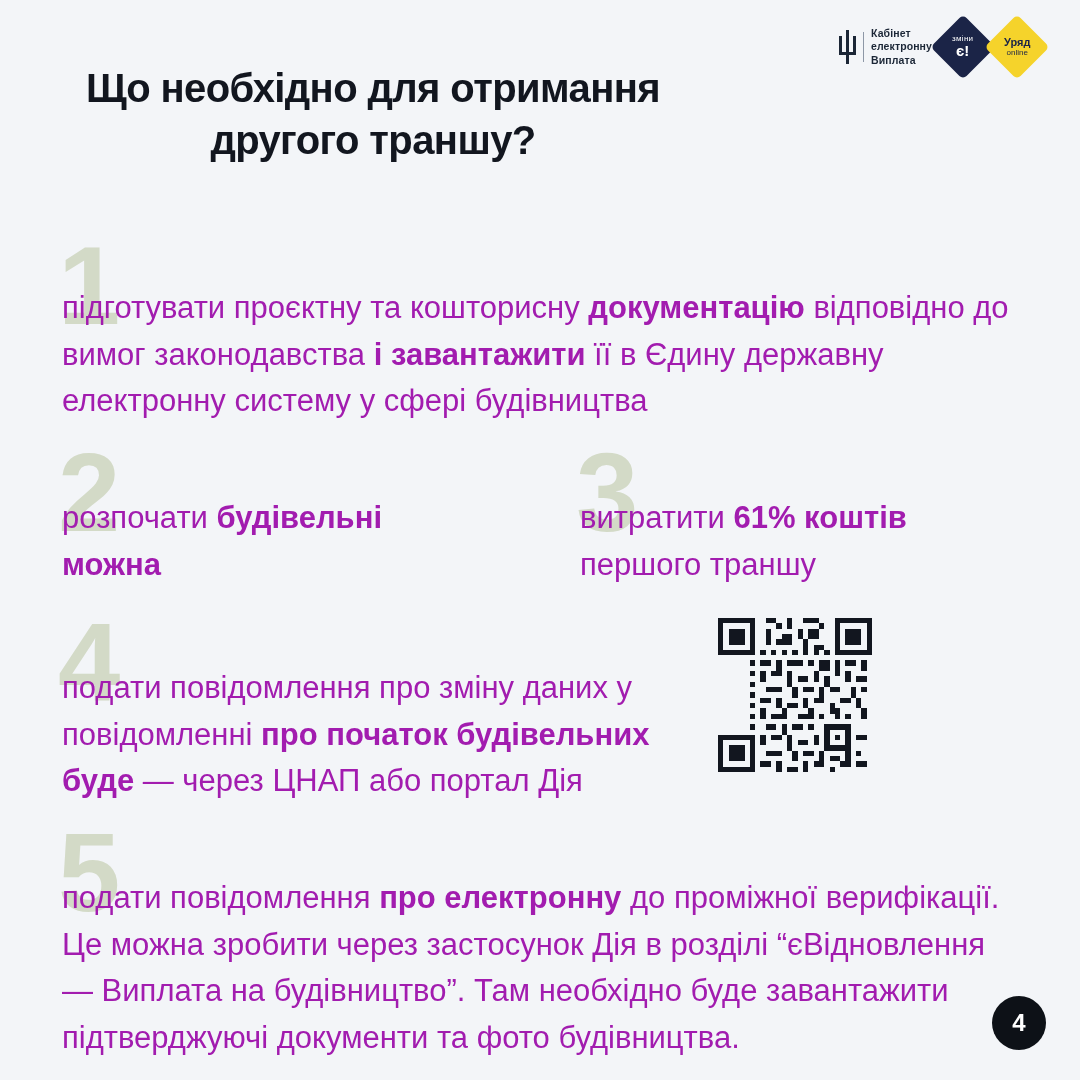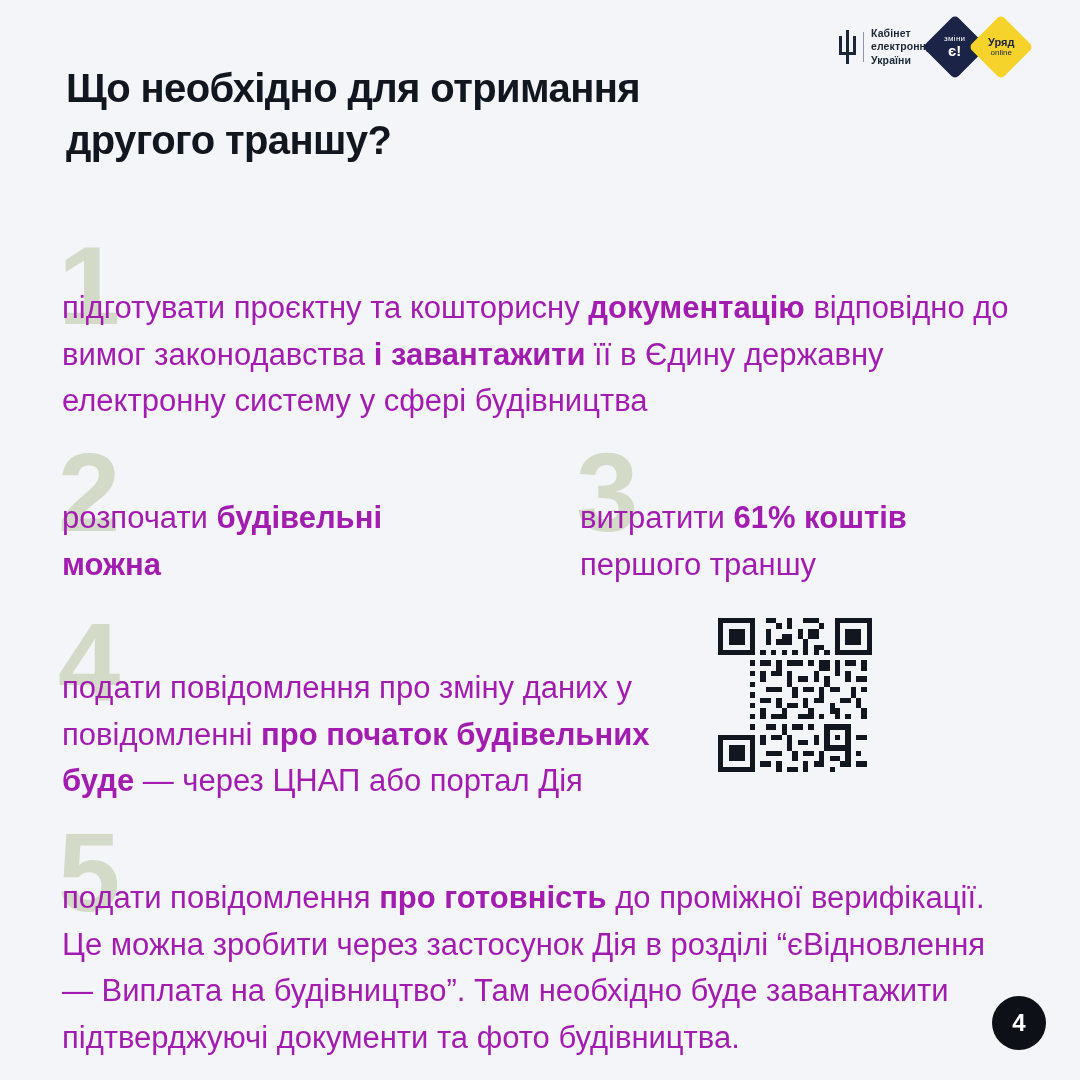--- a/index.html
+++ b/index.html
@@ -20,40 +20,42 @@
   .page {
     position: absolute;
     inset: 0;
     background: #f3f5f8;
   }
 
   
   .header {
     position: absolute;
     top: 62px;
-    left: 66px;
+    left: 53px;
     right: 40px;
     height: 130px;
+    text-align: center;
   }
 
   .title {
     font-size: 40px;
     font-weight: bold;
     line-height: 1.30;
     letter-spacing: -0.6px;
     color: #12161f;
     max-width: 640px;
   }
 
   .logos {
     position: absolute;
     top: 24px;
-    right: 56px;
-    display: flex;
-    align-items: center;
+    right: 40px;
+    display: flex;
+    align-items: center;
+    gap: 8px;
   }
 
   .logo-cmu {
     display: flex;
     align-items: center;
     gap: 7px;
   }
 
   .trident {
     width: 17px;
@@ -209,21 +211,21 @@
       <div class="trident">
         <div class="t-left"></div>
         <div class="t-mid"></div>
         <div class="t-right"></div>
         <div class="t-bar"></div>
       </div>
       <div class="cmu-divider"></div>
       <div class="cmu-text">
         <div>Кабінет</div>
         <div>електронну</div>
-        <div>України</div>
+        <div>Виплата</div>
       </div>
     </div>
 
     <div class="logo-zmin">
       <div class="inner">
         <div class="zl-1">зміни</div>
         <div class="zl-2">є!</div>
       </div>
     </div>
 
@@ -376,18 +378,18 @@
         <rect x="18" y="27" width="2" height="1"></rect>
           <rect x="21" y="28" width="1" height="1"></rect>
         <rect x="23" y="27" width="2" height="1"></rect>
           <rect x="26" y="27" width="2" height="1"></rect>
       </g>
     </svg>
   </div>
 
   <div class="step" id="step5">
     <div class="step-num">5</div>
-    <div class="step-text">подати повідомлення <b>про готовність</b> до проміжної верифікації. Це можна зробити через застосунок Дія в розділі “єВідновлення — Виплата на будівництво”. Там необхідно буде завантажити підтверджуючі документи та фото будівництва.</div>
+    <div class="step-text">подати повідомлення <b>про електронну</b> до проміжної верифікації. Це можна зробити через застосунок Дія в розділі “єВідновлення — Виплата на будівництво”. Там необхідно буде завантажити підтверджуючі документи та фото будівництва.</div>
   </div>
 
   <div class="page-badge">4</div>
 
 </div>
 
 </body></html>

